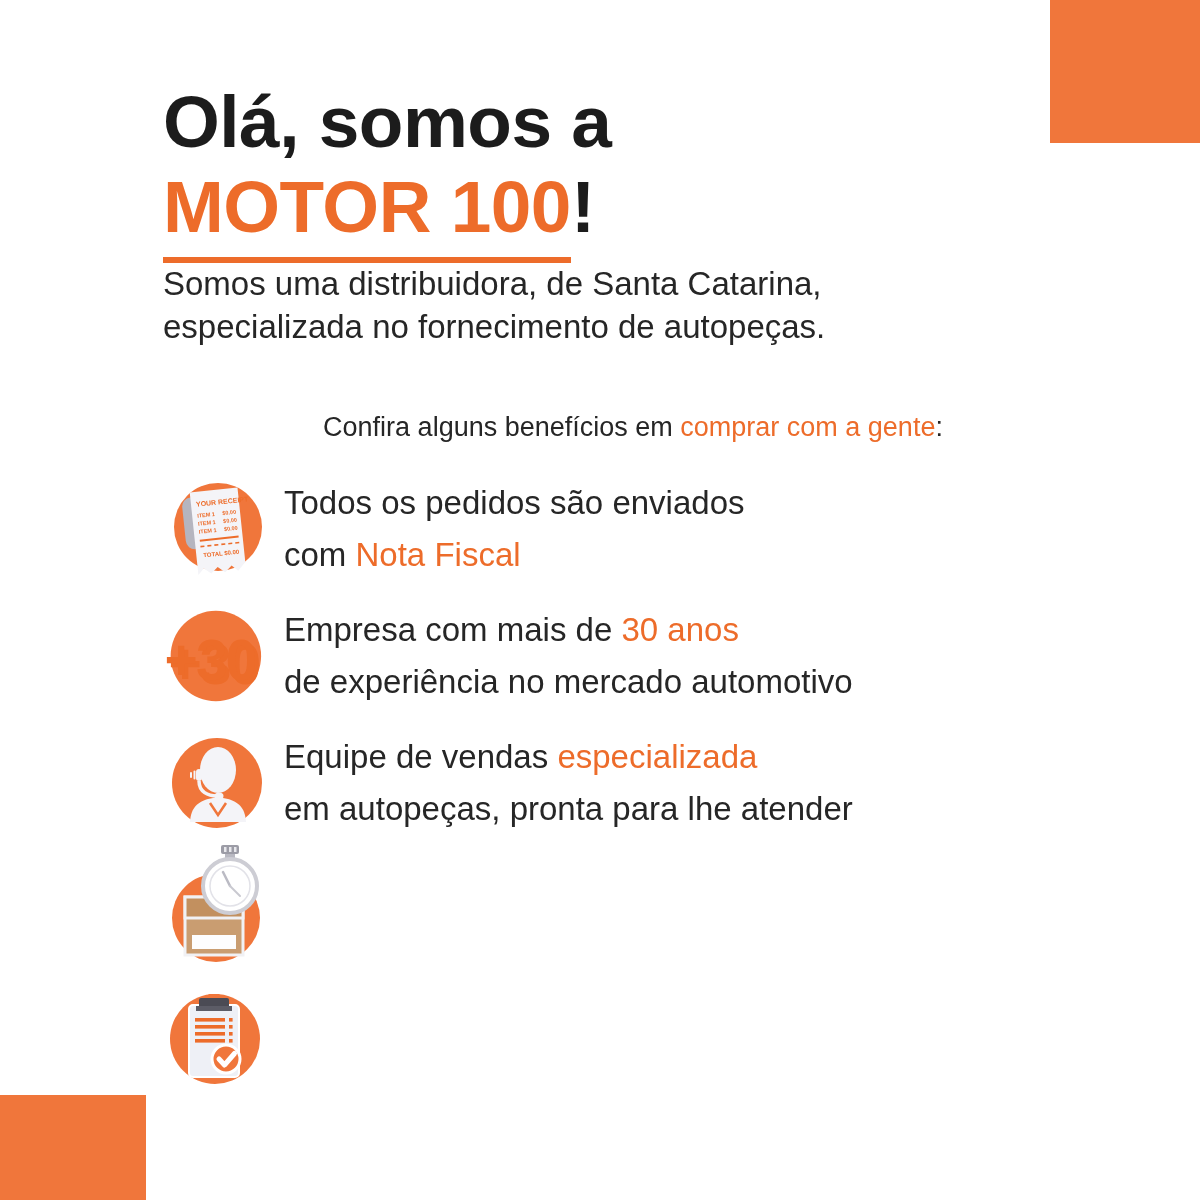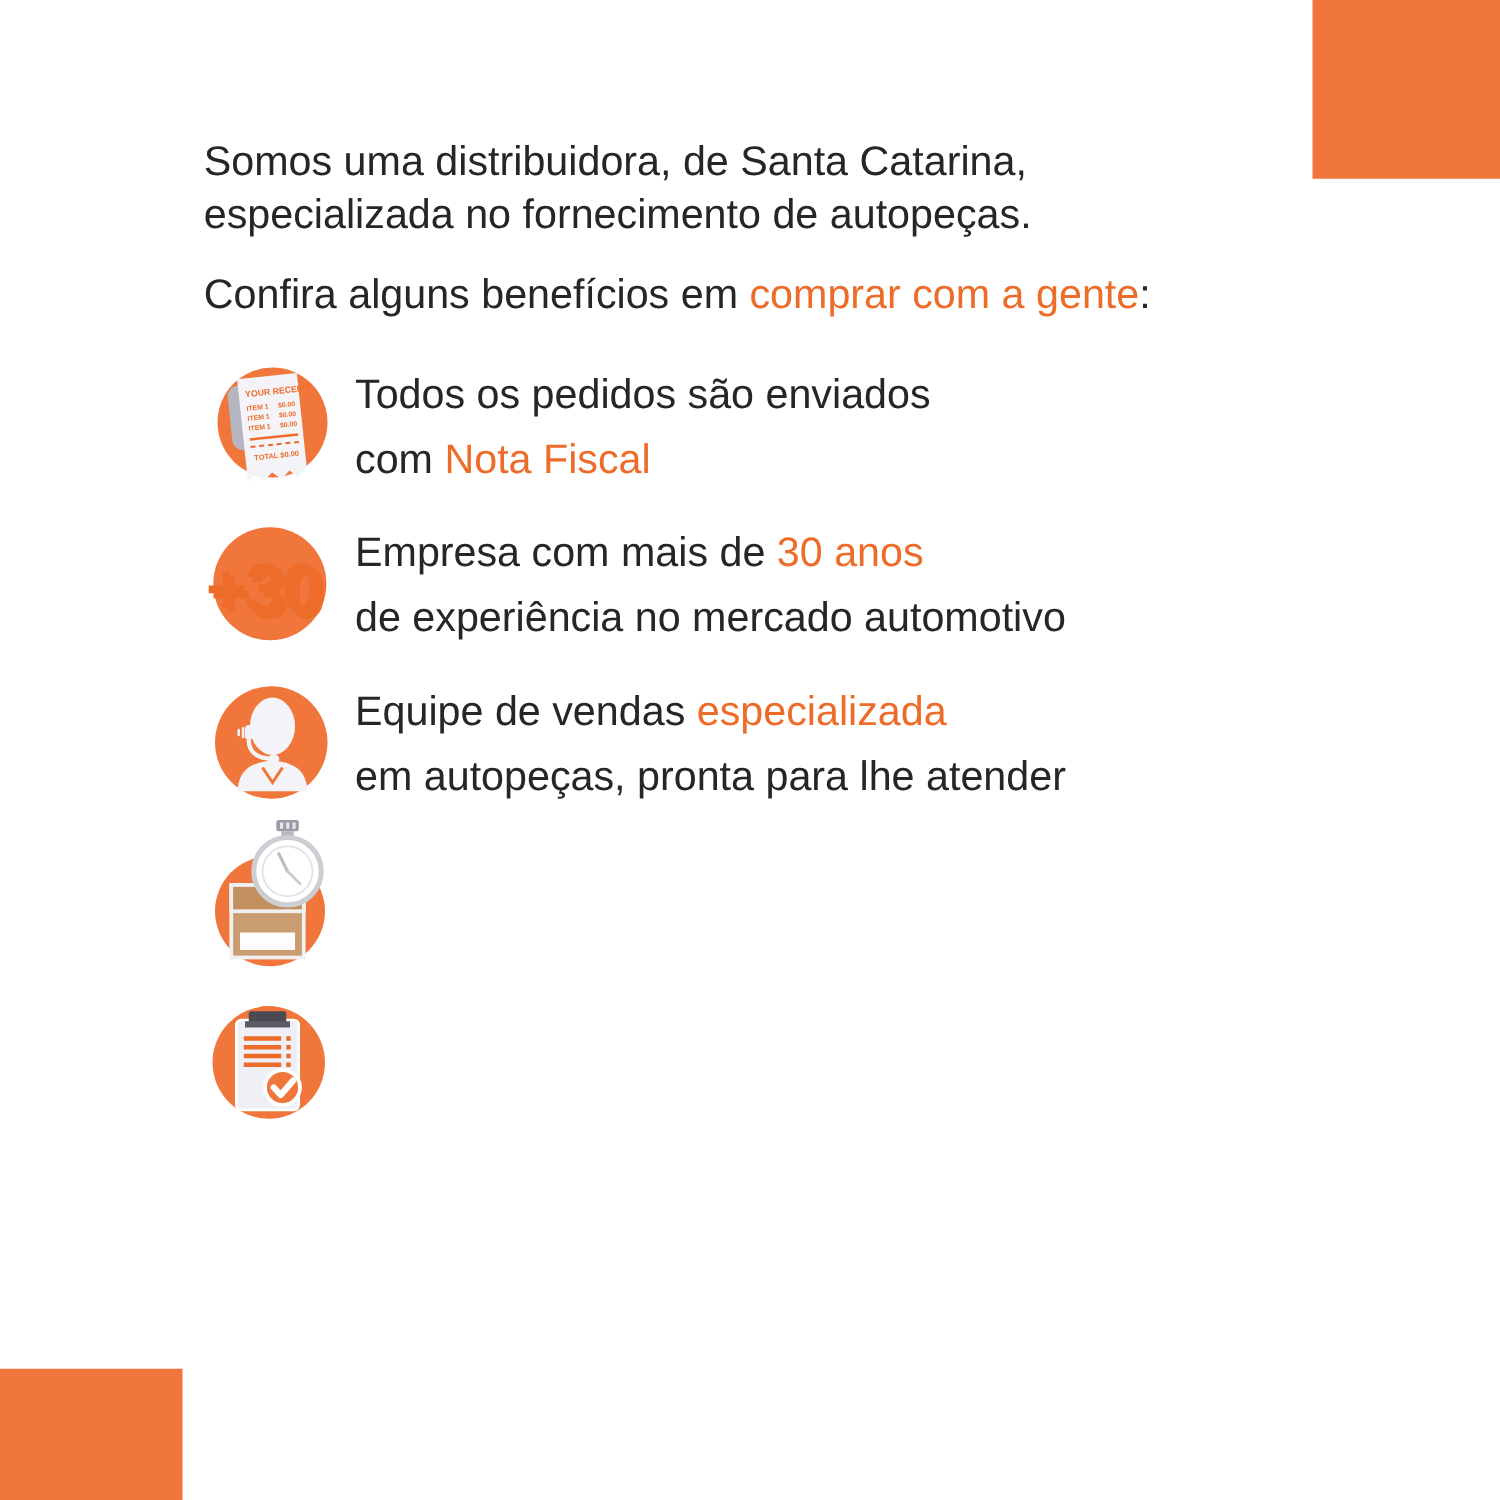--- a/index.html
+++ b/index.html
@@ -15,22 +15,22 @@
     position:relative;width:1200px;height:1200px;background:#ffffff;
     overflow:hidden;font-family:"Liberation Sans",sans-serif;color:var(--body);
   }
   .sq{position:absolute;background:var(--shape);}
   .sq.tr{top:0;right:0;width:150px;height:143px;}
   .sq.bl{left:0;bottom:0;width:146px;height:105px;}
   .content{position:absolute;left:163px;top:80px;width:940px;}
   .headline{font-size:73px;font-weight:800;line-height:1.16;color:var(--title);letter-spacing:-0.5px;}
   .brand{color:var(--accent);display:inline-block;border-bottom:6px solid var(--accent);padding-bottom:8px;}
   .bang{color:var(--title);}
-  .intro{margin-top:28px;font-size:33px;line-height:1.28;white-space:pre-line;}
-  .lead{margin-top:24px;font-size:33px;}
+  .intro{font-size:33px;line-height:1.28;white-space:pre-line;}
+  .lead{margin-top:64px;font-size:27px;text-align:center;}
   .lead .hl{color:var(--accent);}
   .benefits{margin-top:34px;display:flex;flex-direction:column;gap:22px;}
   .item{display:flex;align-items:center;gap:16px;}
   .icon{flex:0 0 105px;width:105px;}
   .icon svg{display:block;}
   .icon text{font-family:"Liberation Sans",sans-serif;font-weight:bold;fill:var(--accent);}
   .item-text{font-size:33px;line-height:52px;white-space:pre-line;}
   .item-text b{color:var(--accent);font-weight:400;}
   .badge-shadow{fill:#D2D2DB;font-family:"Liberation Sans",sans-serif;font-weight:bold;letter-spacing:-2px;}
   .badge-front{fill:#FFFFFF;font-family:"Liberation Sans",sans-serif;font-weight:bold;letter-spacing:-2px;}
@@ -41,20 +41,22 @@
 <body>
 
 <div class="canvas">
 
   <div class="sq tr"></div>
   <div class="sq bl"></div>
 
   <div class="content">
 
     <div class="headline">
+      <div>Olá, somos a</div>
+      <div><span class="brand">MOTOR 100</span><span class="bang">!</span></div>
     </div>
 
     <div class="intro">Somos uma distribuidora, de Santa Catarina,
 especializada no fornecimento de autopeças.</div>
 
     <div class="lead"><span>Confira alguns benefícios em </span><span class="hl">comprar com a gente</span><span>:</span></div>
 
     <div class="benefits">
 
       <div class="item">

